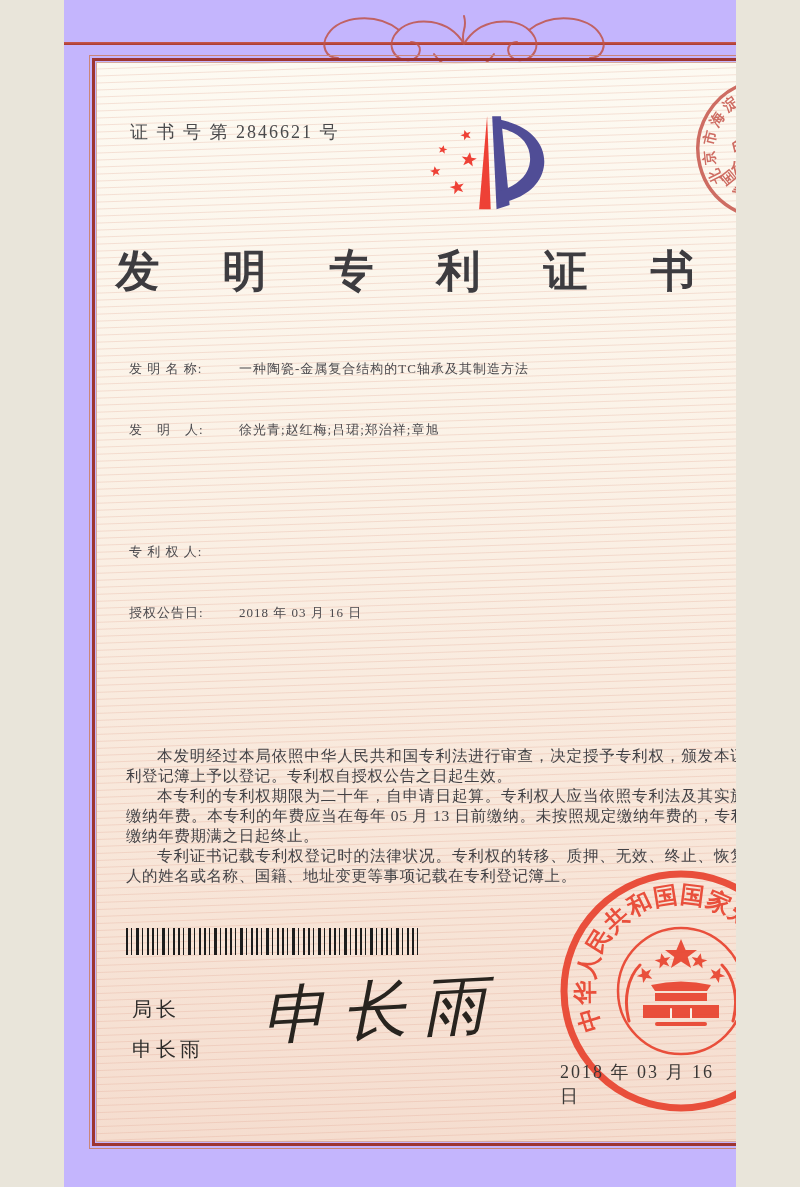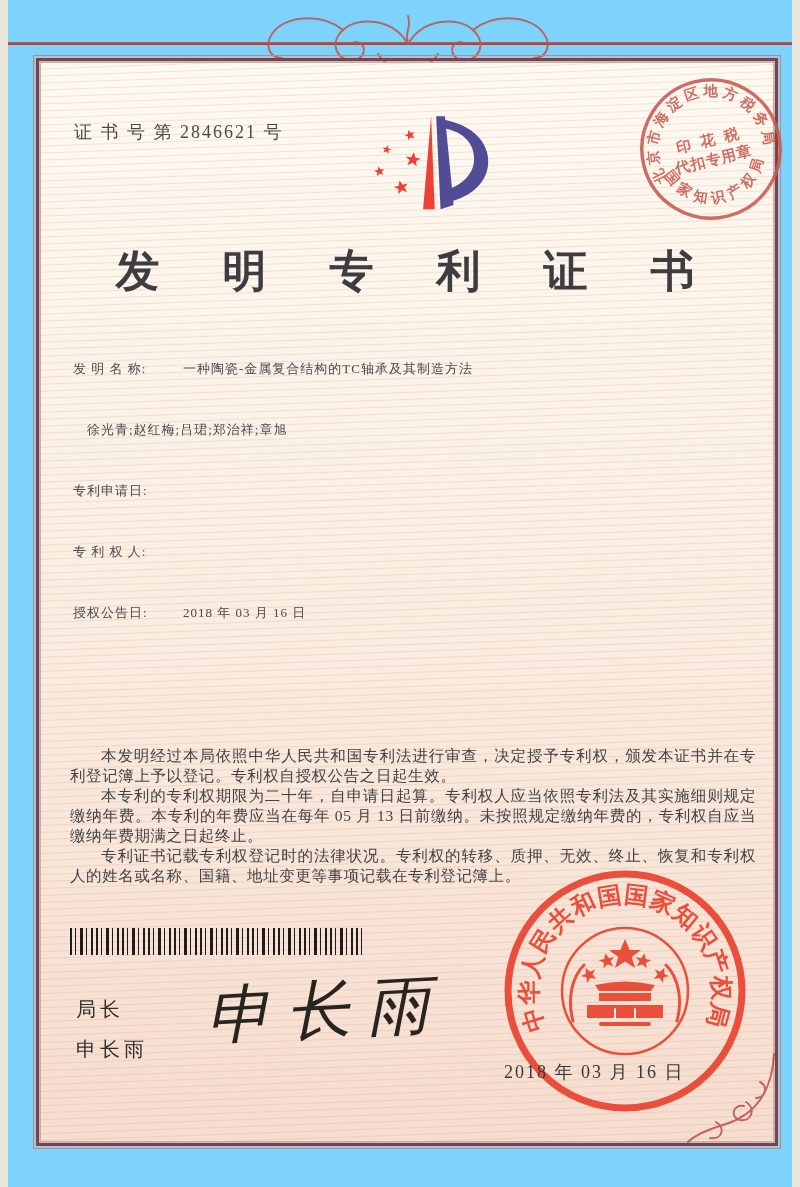--- a/index.html
+++ b/index.html
@@ -2,23 +2,23 @@
 <html><head>
 <meta charset="utf-8">
 <style>
   html,body{margin:0;padding:0;}
   body{
     font-family:"Liberation Serif","DejaVu Serif",serif;
     background:#e9e5da;
   }
   .page{
     position:relative;
-    width:784px;height:1187px;
+    width:672px;height:1187px;
     margin:0 auto;
-    background:#7dd3fc;
+    background:#c4b5fd;
     overflow:hidden;
   }
   
   .top-rule{
     position:absolute;left:0;top:42px;width:100%;height:3px;
     background:linear-gradient(#c9584c,#a83a32);
   }
   .top-flourish{
     position:absolute;left:200px;top:6px;width:400px;height:70px;
   }
@@ -173,24 +173,24 @@
   </svg>
 
   <div class="cert-title">发 明 专 利 证 书</div>
 
   <div class="fields">
     <div class="field-row">
       <span class="field-label">发 明 名 称:</span>
       <span class="field-value">一种陶瓷-金属复合结构的TC轴承及其制造方法</span>
     </div>
     <div class="field-row">
+      <span class="field-label">发　明　人:</span>
       <span class="field-value">徐光青;赵红梅;吕珺;郑治祥;章旭</span>
     </div>
     <div class="field-row">
-      <span class="field-label">专利申请日:</span>
     </div>
     <div class="field-row">
       <span class="field-label">专 利 权 人:</span>
     </div>
     <div class="field-row">
       <span class="field-label">授权公告日:</span>
       <span class="field-value">2018 年 03 月 16 日</span>
     </div>
   </div>
 

